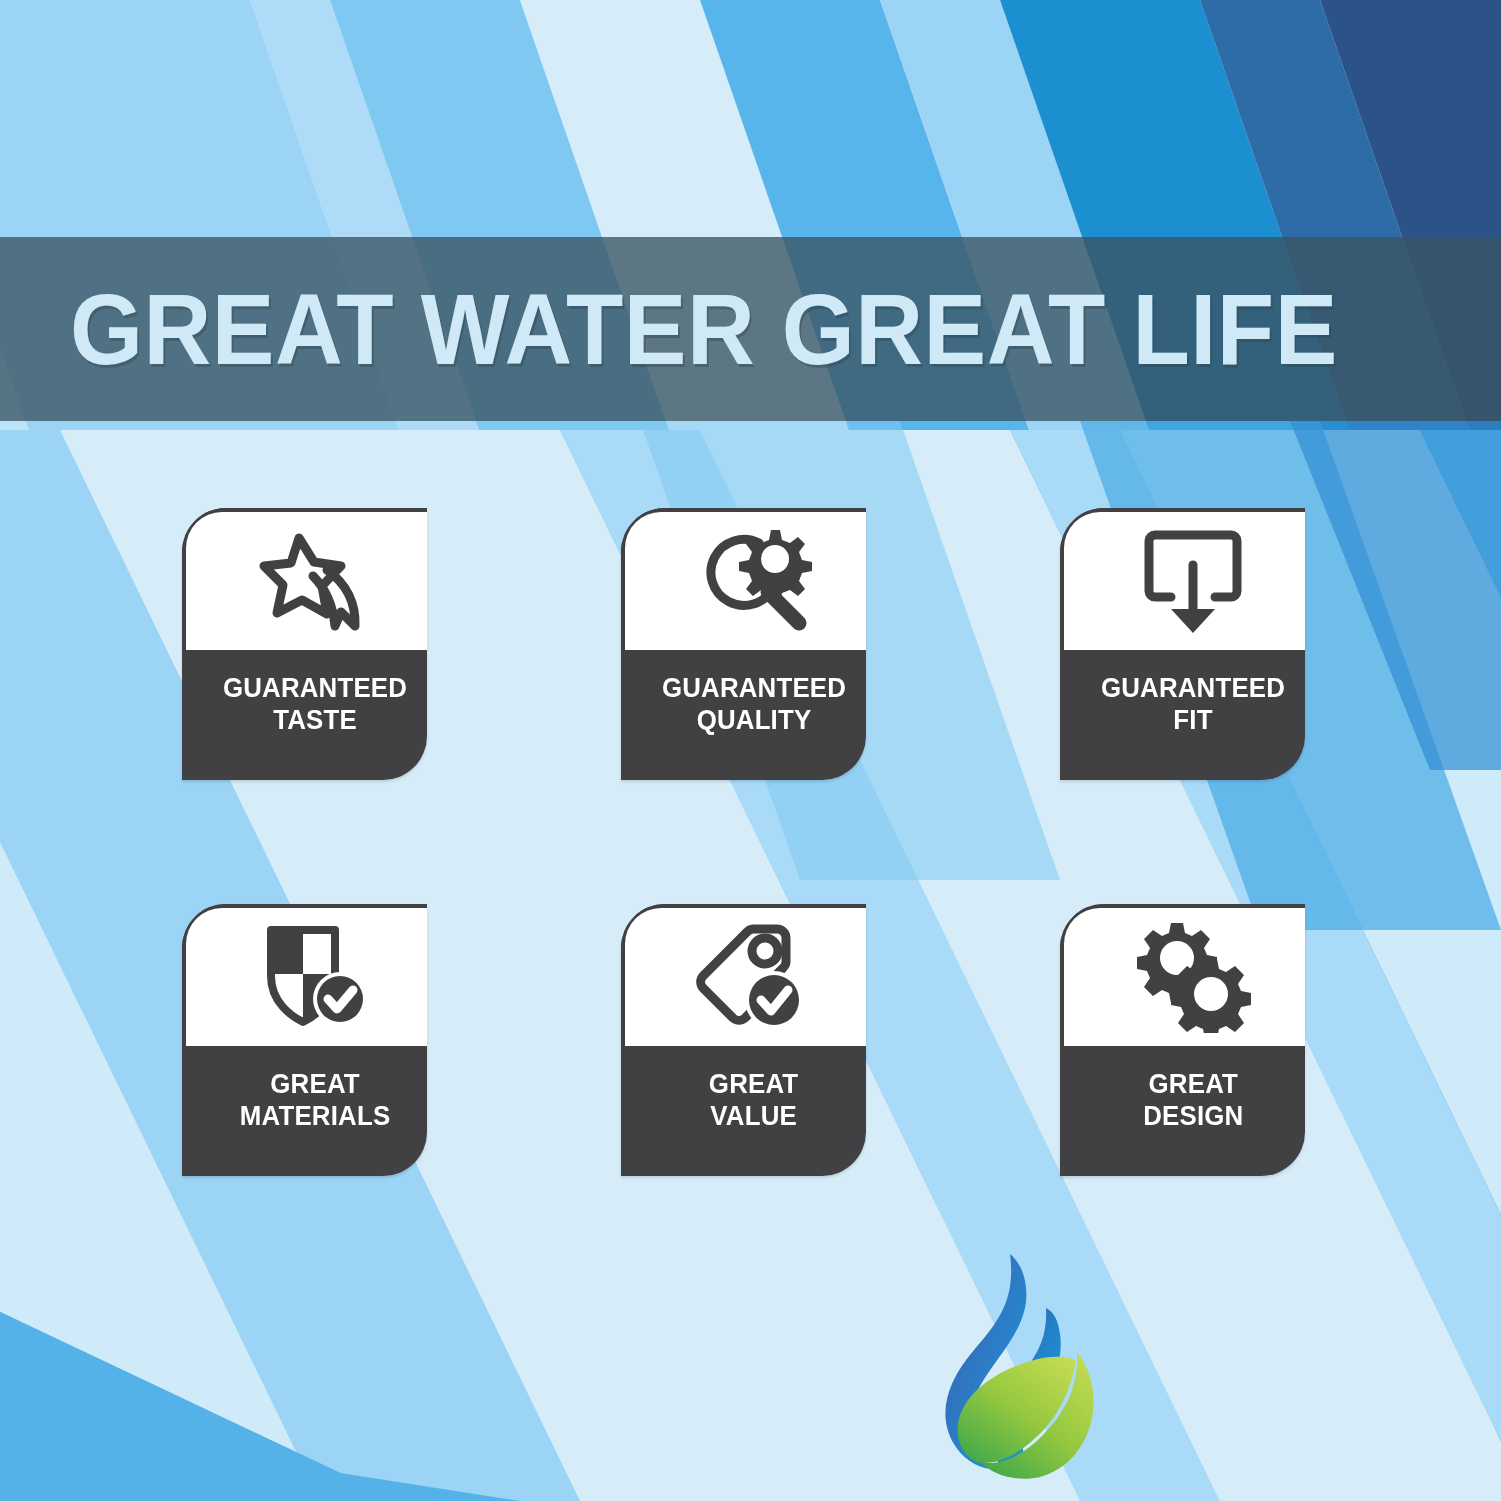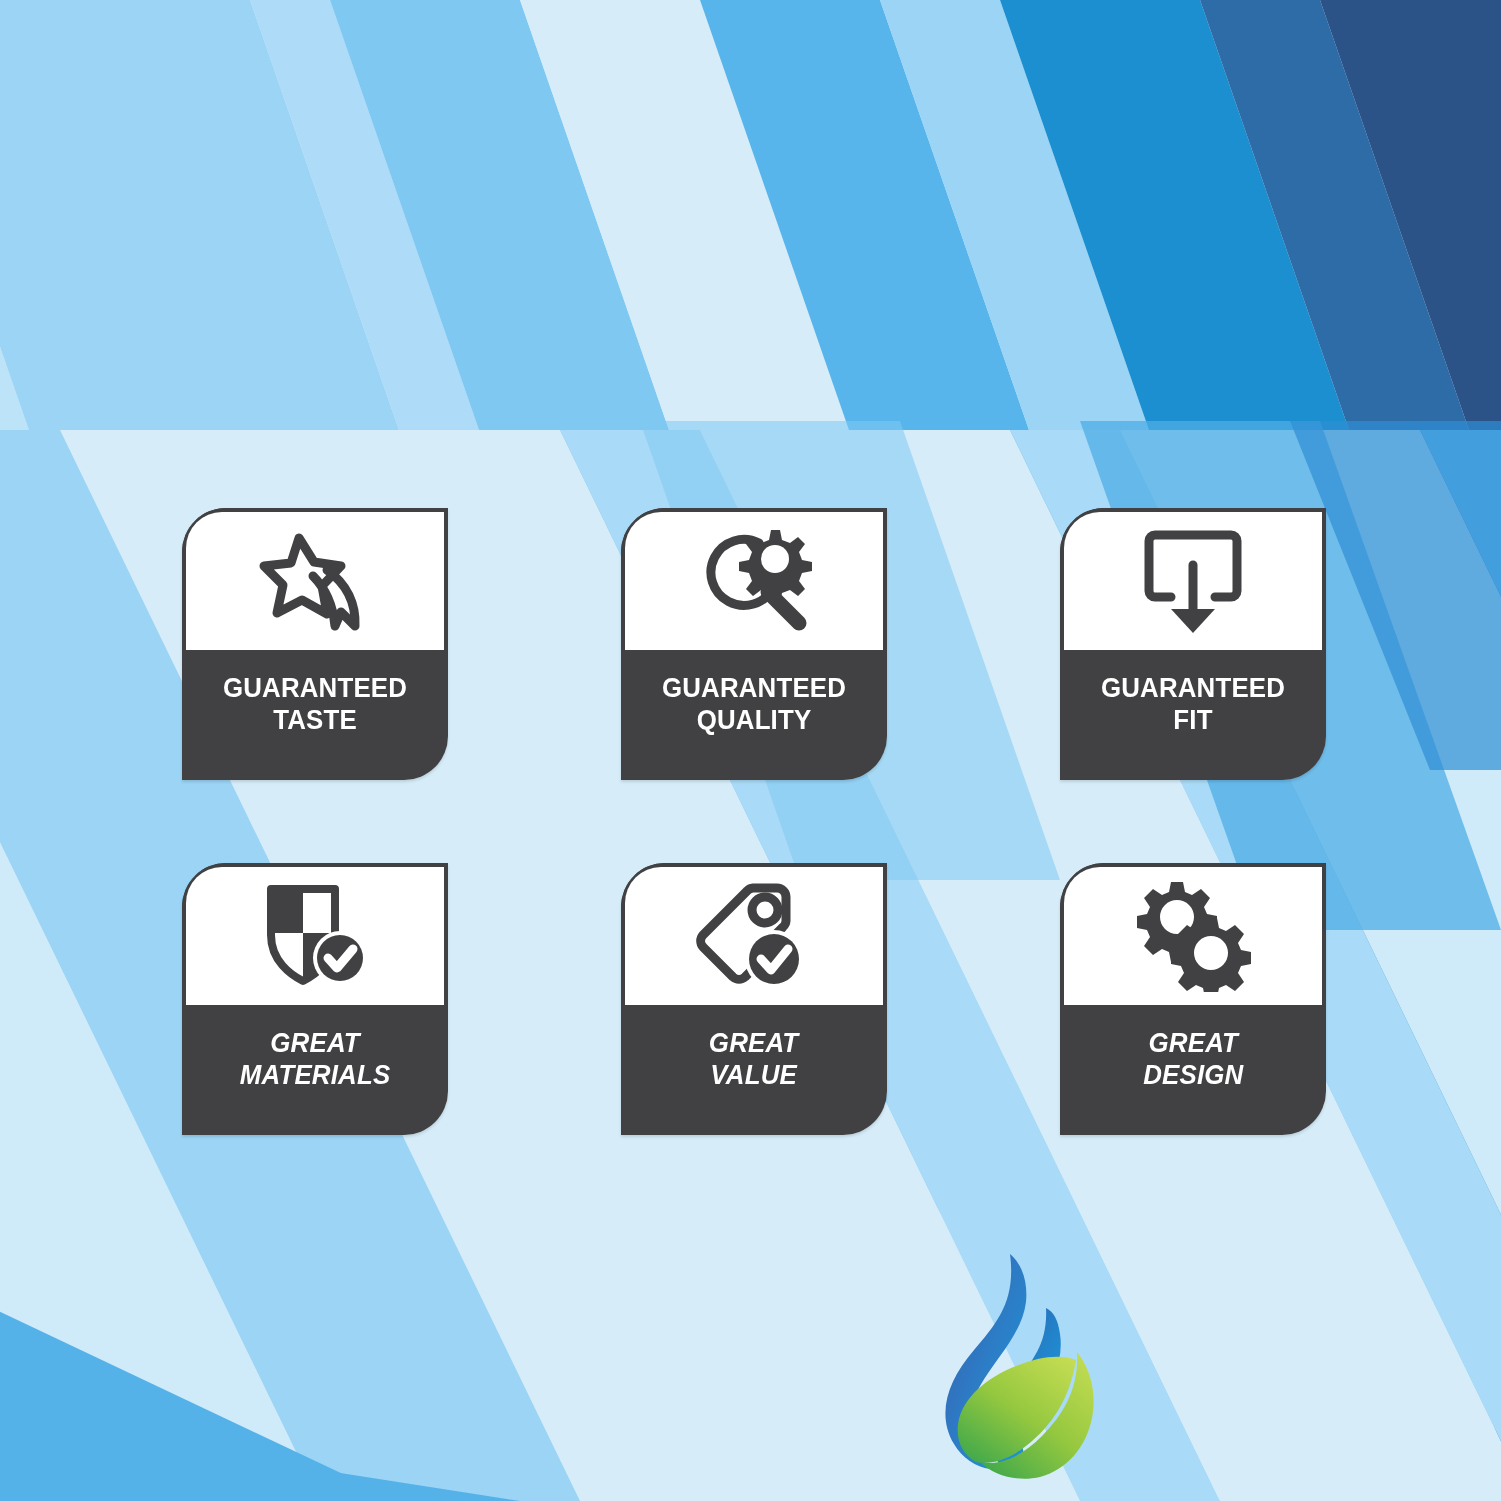--- a/index.html
+++ b/index.html
@@ -30,21 +30,21 @@
     white-space:nowrap;
     transform:scaleX(0.93);
     transform-origin:left center;
     text-shadow:2px 3px 0 rgba(40,62,75,0.35);
   }
 
   
   #grid{position:absolute;left:0;top:0;width:1501px;height:1501px;}
   .card{
     position:absolute;
-    width:266px;height:272px;
+    width:245px;height:272px;
     background:#414042;
     border-radius:44px 0 44px 0;
     box-shadow:0 2px 3px rgba(0,0,0,0.13);
     overflow:hidden;
   }
   .card .top{
     position:absolute;left:0;top:0;width:266px;height:142px;
     background:#FFFFFF;
     border-radius:40px 0 0 0;
     border:4px solid #414042;
@@ -63,21 +63,21 @@
     font-size:27.5px;
     font-weight:bold;
     line-height:1.18;
     text-align:center;
     letter-spacing:0.2px;
     transform:scaleX(0.94);
   }
 
   
   .c0{left:182px;}  .c1{left:621px;}  .c2{left:1060px;}
-  .r0{top:508px;}   .r1{top:863px;font-style:italic;}
+  .r0{top:508px;}   .r1{top:904px;}
 
   
   #logo{position:absolute;left:938px;top:1248px;width:500px;height:240px;}
   #logomark{position:absolute;left:0;top:0;width:160px;height:235px;}
   #logotype{position:absolute;left:168px;top:28px;width:330px;height:200px;}
   #wordmark{
     position:absolute;left:0;top:0;
     font-size:128px;font-weight:bold;letter-spacing:-4px;
     line-height:1;white-space:nowrap;
   }
@@ -143,20 +143,23 @@
 
         <polygon points="-900,1180 -240,1180 -900,1501" fill="#55B2E9"></polygon>
         <polygon points="-900,1240 -60,1501 -900,1501" fill="#55B2E9"></polygon>
         <polygon points="-300,1501 -900,1150 -900,1501" fill="#55B2E9"></polygon>
         <polygon points="0,1420 -200,1280 -200,1501 520,1501" fill="#55B2E9"></polygon>
         <polygon points="-120,1255 400,1501 -120,1501" fill="#55B2E9"></polygon>
       </g>
     </svg>
   </div>
 
+  <div id="headerband">
+    <div id="headertitle">GREAT WATER GREAT LIFE</div>
+  </div>
 
   <div id="grid">
 
     <div class="card c0 r0">
       <div class="top">
         <span>
           <svg width="120" height="110" viewBox="0 0 120 110">
             <g fill="none" stroke="#414042" stroke-width="9" stroke-linejoin="round" stroke-linecap="round">
               <polygon points="34,10 49,34 76,38 57,58 62,86 37,72 12,85 18,57 -1,38 26,35" transform="translate(10,2)"></polygon>
               <path d="M72,44 C92,58 101,78 100,100 L86,86 L80,100 C78,80 70,62 58,50"></path>

